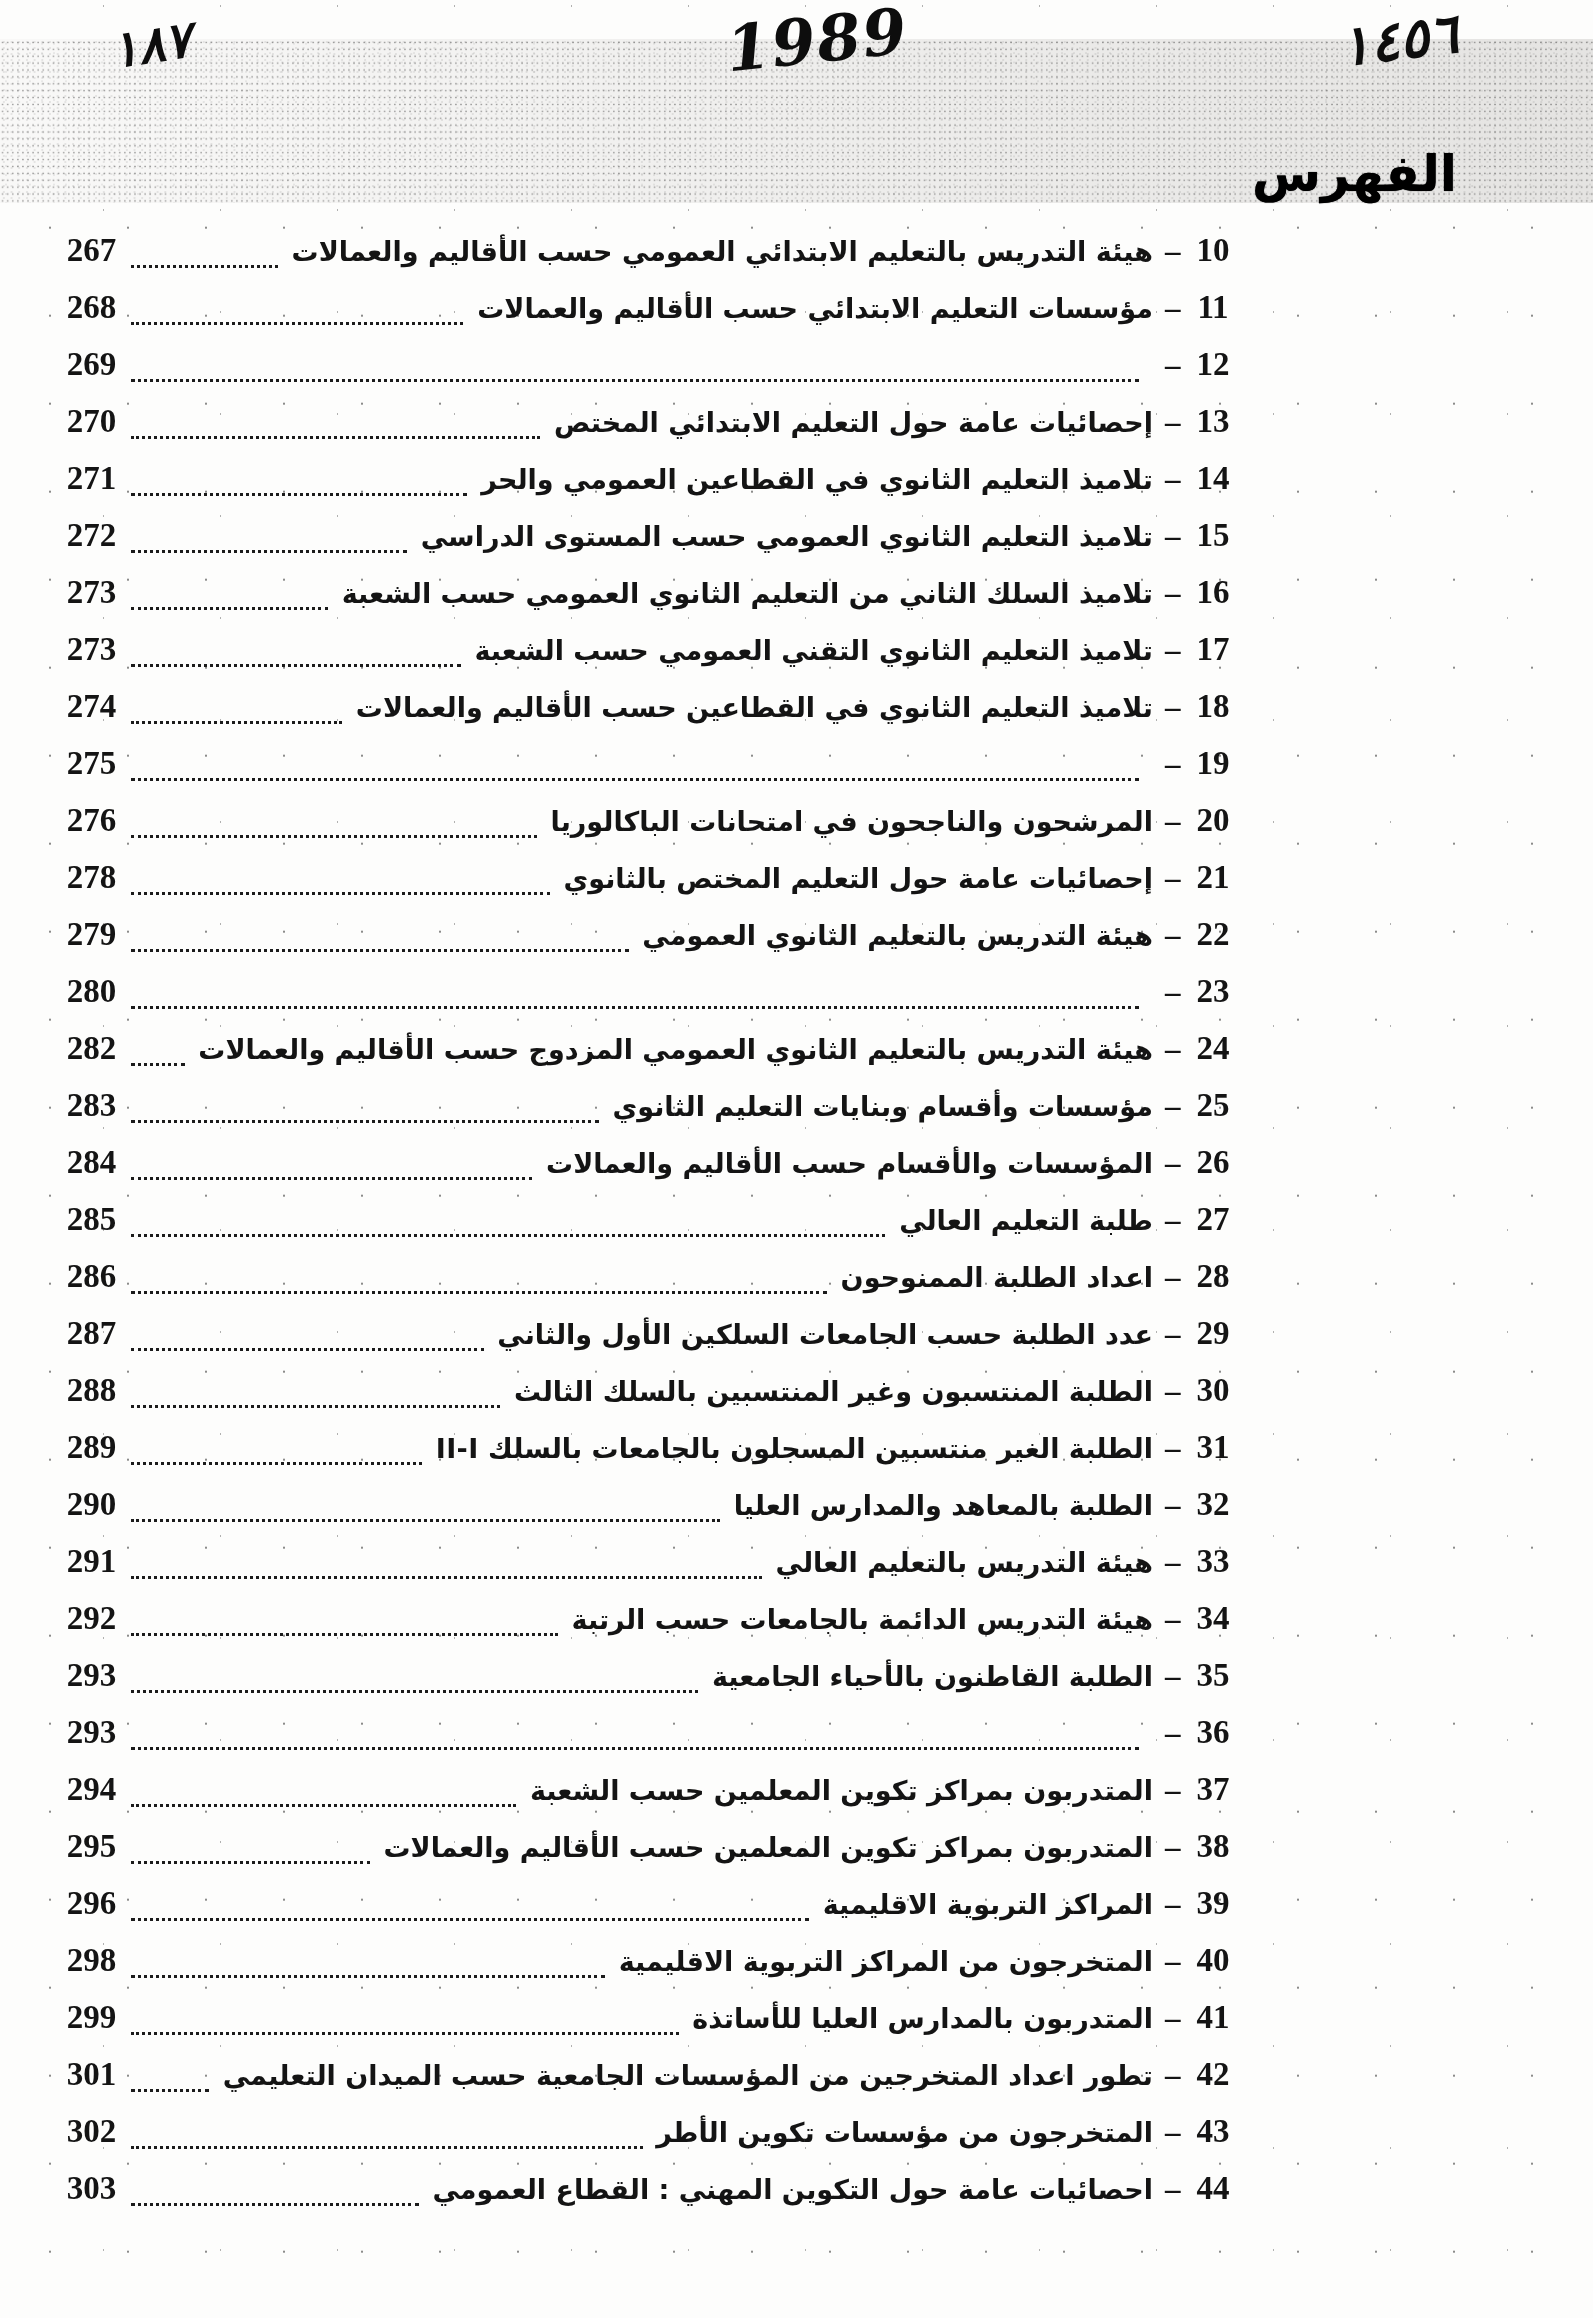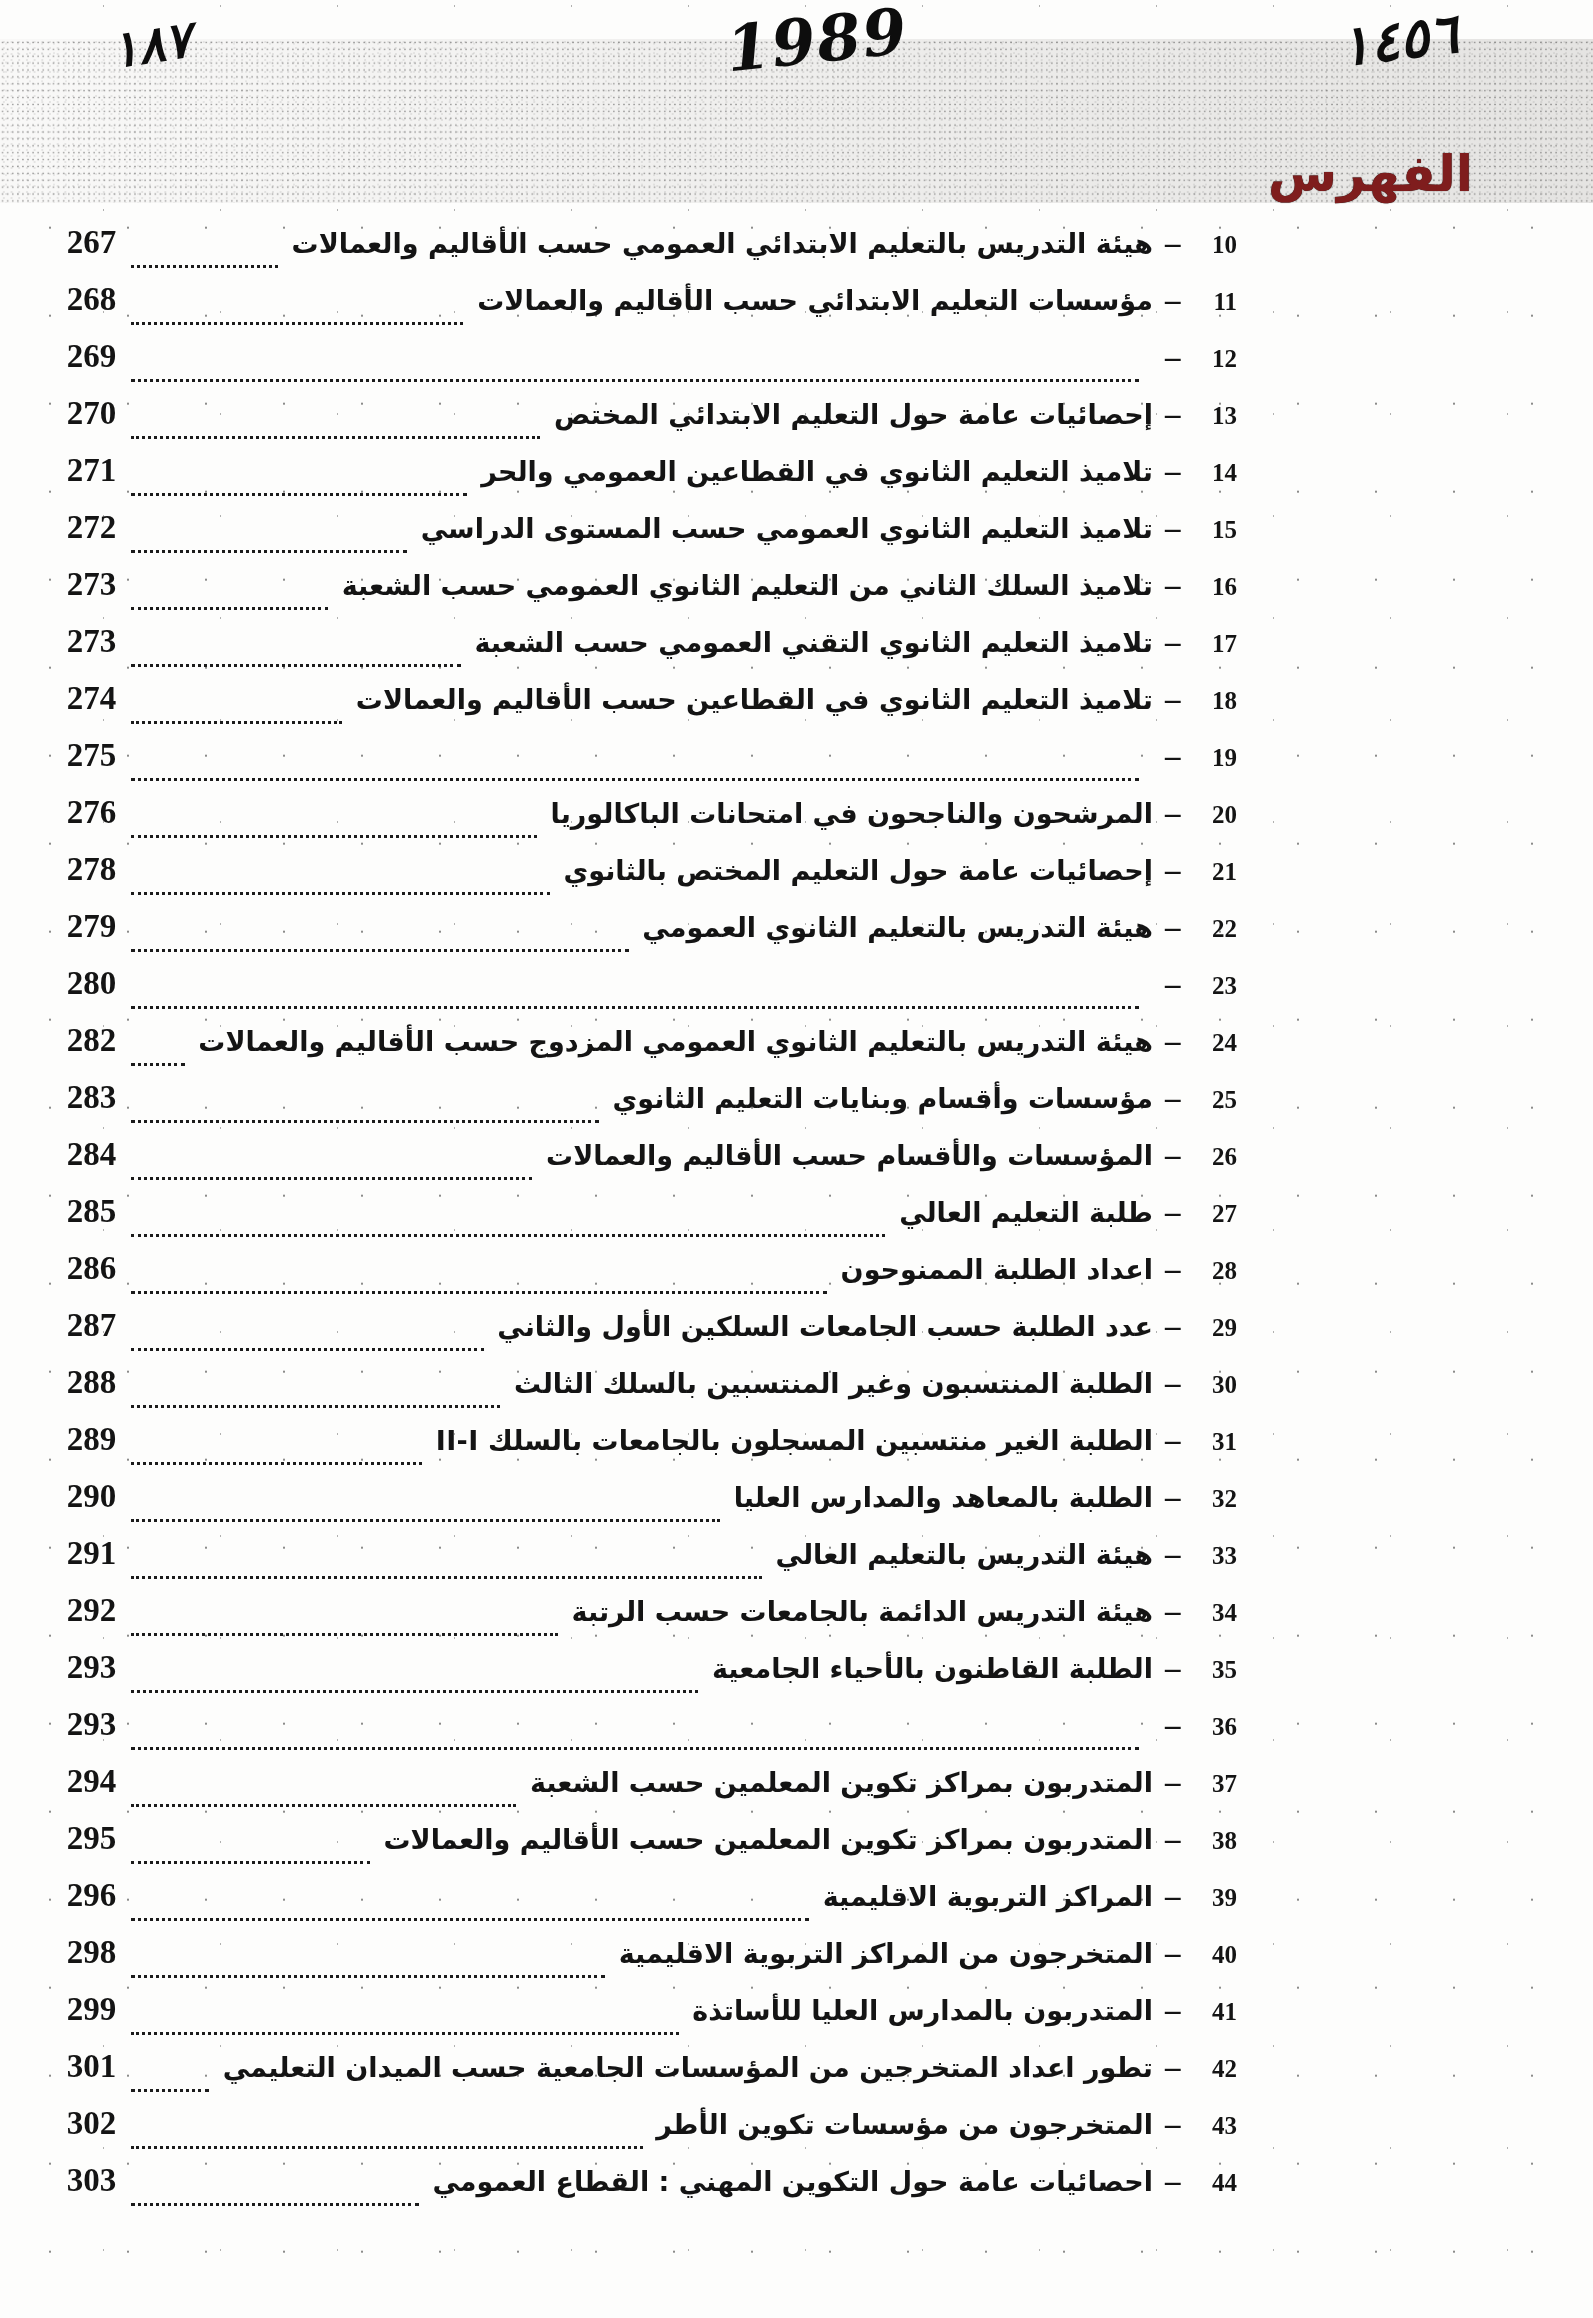--- a/index.html
+++ b/index.html
@@ -32,38 +32,39 @@
     position:absolute;color:#0d0d0d;font-weight:bold;
     font-family:"DejaVu Serif",serif;font-style:italic;
     white-space:nowrap;letter-spacing:1.7px;
   }
   .hand-left{left:111px;top:15.4px;font-size:50px;transform:rotate(-9deg);}
   .hand-center{left:726px;top:3.4px;font-size:63px;transform:rotate(-6deg);}
   .hand-right{left:1340px;top:6.9px;font-size:55px;transform:rotate(-7deg);}
 
   
   .page-title{
-    position:absolute;right:120px;top:111px;
-    direction:rtl;font-size:50px;font-weight:bold;color:#7f1d1d;
+    position:absolute;right:136px;top:111px;
+    direction:rtl;font-size:50px;font-weight:bold;color:#000000;
     font-family:"DejaVu Sans",sans-serif;
     text-shadow:0 0 0.9px #000;
   }
 
   
   .toc{
     position:absolute;left:64px;top:224px;width:1173px;
   }
   .toc-row{
     display:flex;direction:rtl;align-items:baseline;
     height:57px;white-space:nowrap;
   }
   .entry-num{
     font-family:"Liberation Serif","DejaVu Serif",serif;
-    font-size:25px;font-weight:bold;min-width:48px;text-align:right;
+    font-size:33px;font-weight:bold;min-width:48px;text-align:center;
     direction:ltr;
+    margin-top:8px;
   }
   .entry-dash{
     font-family:"Liberation Serif","DejaVu Serif",serif;
     font-size:31px;font-weight:bold;margin:0 8.6px 0 12px;
   }
   .entry-title{
     font-family:"DejaVu Sans",sans-serif;
     font-size:27px;font-weight:bold;letter-spacing:0.4px;
   }
   .leader-dots{

